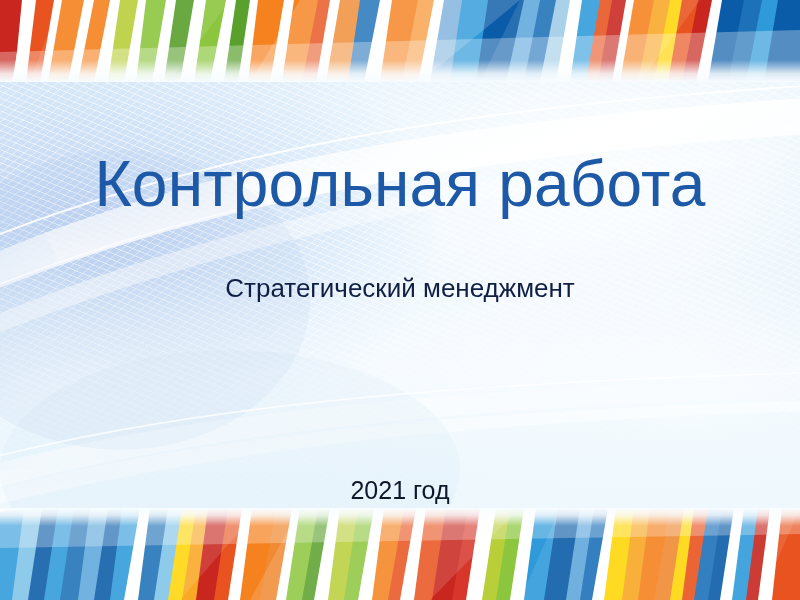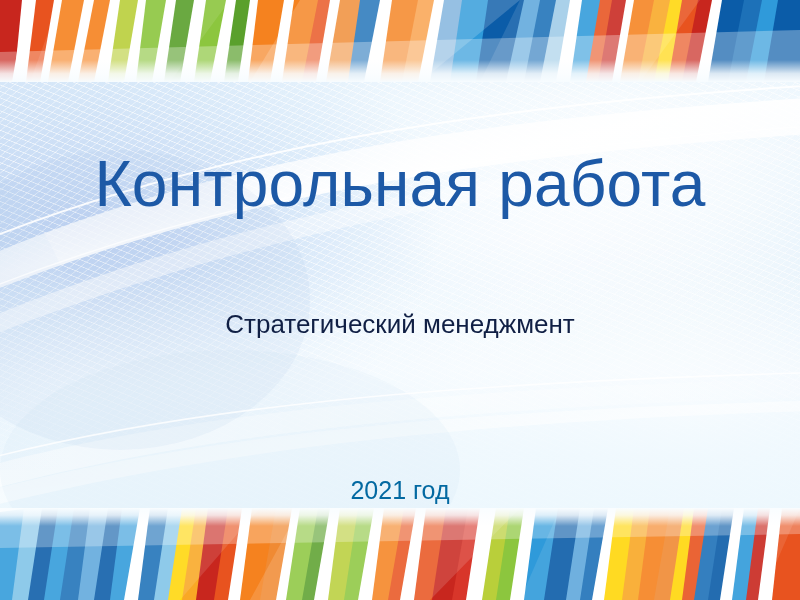--- a/index.html
+++ b/index.html
@@ -156,33 +156,32 @@
     position: absolute;
     left: 0;
     right: 0;
     top: 274px;
     text-align: center;
     font-size: 26px;
     line-height: 1.15;
     font-weight: 400;
     color: #101f44;
     white-space: nowrap;
-    margin-top: 36px;
   }
 
   .year {
     position: absolute;
     left: 0;
     right: 0;
     top: 476px;
     text-align: center;
     font-size: 25px;
     line-height: 1.15;
     font-weight: 400;
-    color: #0369a1;
+    color: #0f172a;
     white-space: nowrap;
   }
 </style>
 </head>
 <body>
 
 <div class="slide">
 
   <div class="bg-base"></div>
   <div class="bg-wash"></div>

